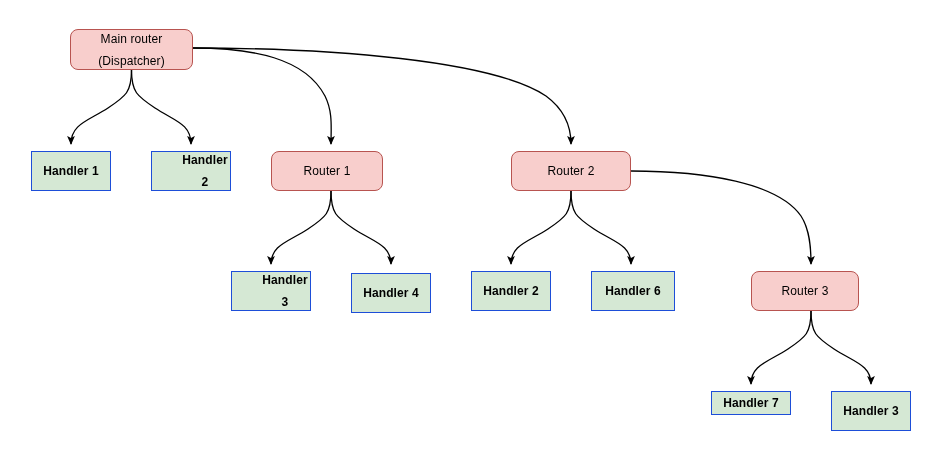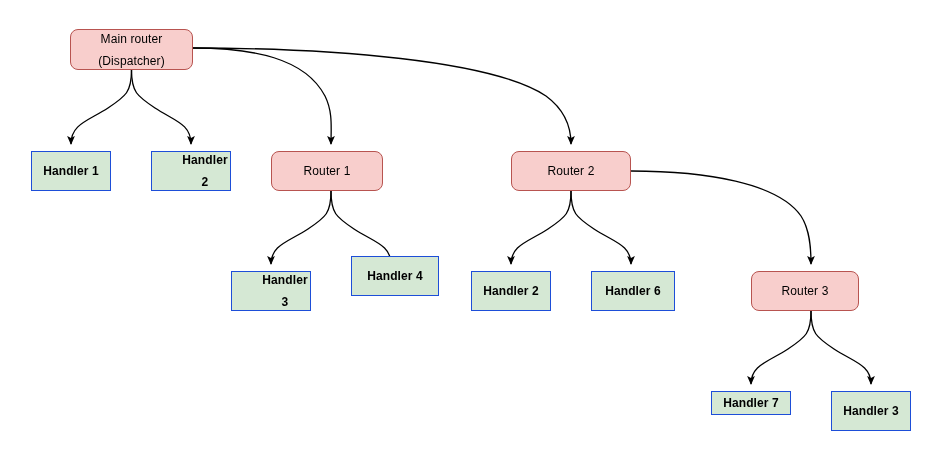--- a/index.html
+++ b/index.html
@@ -107,21 +107,21 @@
   </div>
 
   <div class="node node-router" style="left:511px; top:151px; width:120px; height:40px;">
     <span class="node-label">Router 2</span>
   </div>
 
   <div class="node node-handler" style="left:231px; top:271px; width:80px; height:40px;padding-left:28px;">
     <span class="node-label">Handler 3</span>
   </div>
 
-  <div class="node node-handler" style="left:351px; top:256px; width:88px; height:40px;">
+  <div class="node node-handler" style="left:351px; top:273px; width:80px; height:40px;">
     <span class="node-label">Handler 4</span>
   </div>
 
   <div class="node node-handler" style="left:471px; top:271px; width:80px; height:40px;">
     <span class="node-label">Handler 2</span>
   </div>
 
   <div class="node node-handler" style="left:591px; top:271px; width:84px; height:40px;">
     <span class="node-label">Handler 6</span>
   </div>

